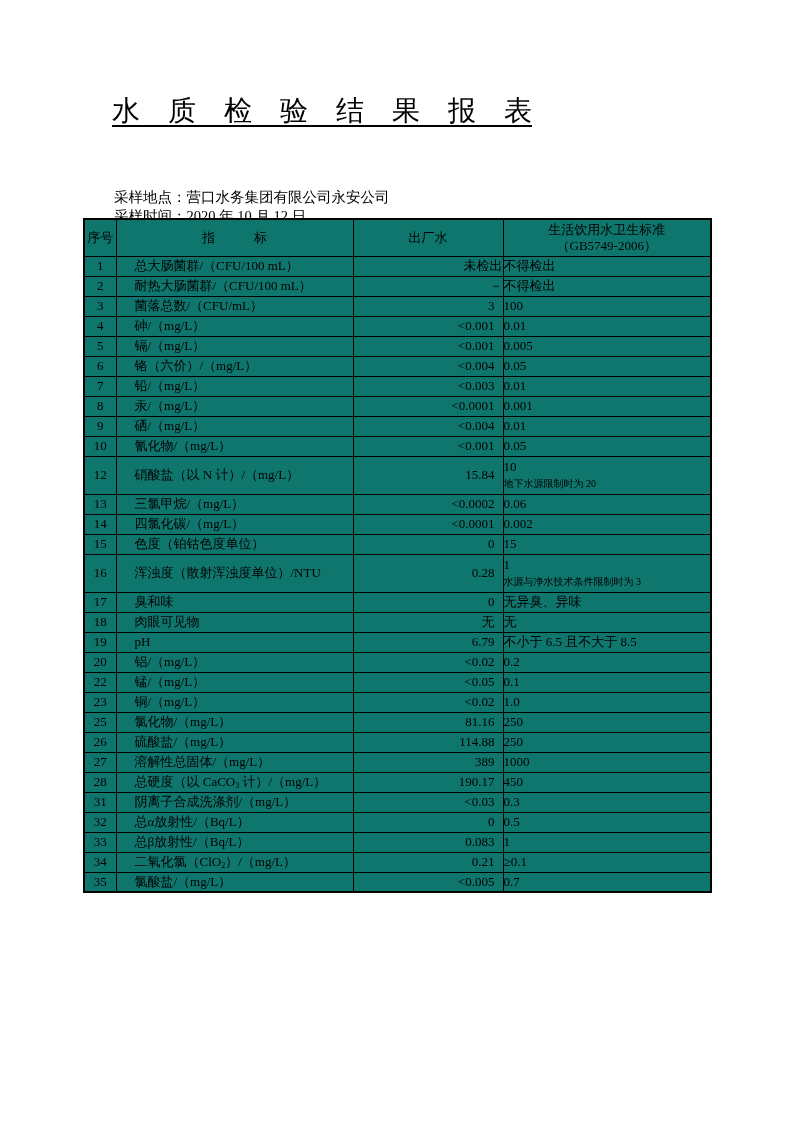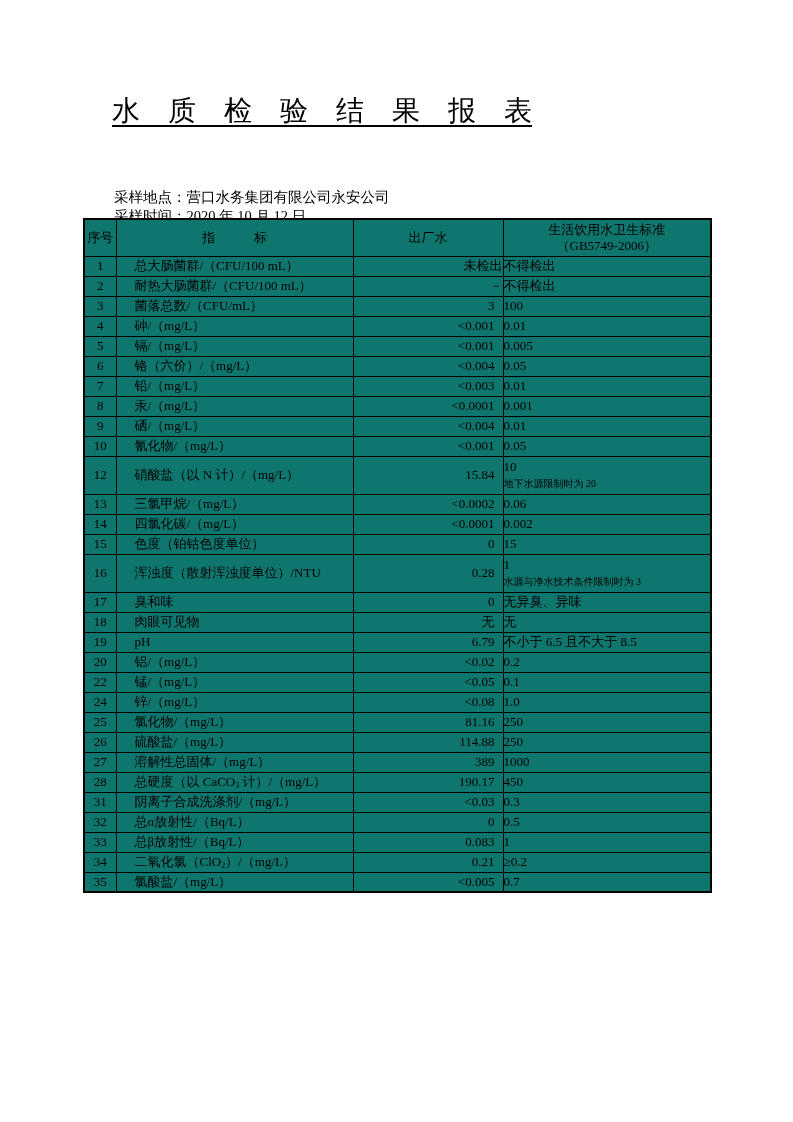--- a/index.html
+++ b/index.html
@@ -187,23 +187,23 @@
     <td class="c-val">&lt;0.02</td>
     <td class="c-std">0.2</td>
   </tr>
       <tr>
     <td class="c-no">22</td>
     <td class="c-ind">锰/（mg/L）</td>
     <td class="c-val">&lt;0.05</td>
     <td class="c-std">0.1</td>
   </tr>
       <tr>
-    <td class="c-no">24</td>
-    <td class="c-ind">锌/（mg/L）</td>
-    <td class="c-val">&lt;0.08</td>
+    <td class="c-no">23</td>
+    <td class="c-ind">铜/（mg/L）</td>
+    <td class="c-val">&lt;0.02</td>
     <td class="c-std">1.0</td>
   </tr>
       <tr>
     <td class="c-no">25</td>
     <td class="c-ind">氯化物/（mg/L）</td>
     <td class="c-val">81.16</td>
     <td class="c-std">250</td>
   </tr>
       <tr>
     <td class="c-no">26</td>
@@ -238,21 +238,21 @@
       <tr>
     <td class="c-no">33</td>
     <td class="c-ind">总β放射性/（Bq/L）</td>
     <td class="c-val">0.083</td>
     <td class="c-std">1</td>
   </tr>
       <tr>
     <td class="c-no">34</td>
     <td class="c-ind">二氧化氯（ClO<sub>2</sub>）/（mg/L）</td>
     <td class="c-val">0.21</td>
-    <td class="c-std">≥0.2</td>
+    <td class="c-std">≥0.1</td>
   </tr>
       <tr>
     <td class="c-no">35</td>
     <td class="c-ind">氯酸盐/（mg/L）</td>
     <td class="c-val">&lt;0.005</td>
     <td class="c-std">0.7</td>
   </tr>
     </tbody>
 </table>
 

